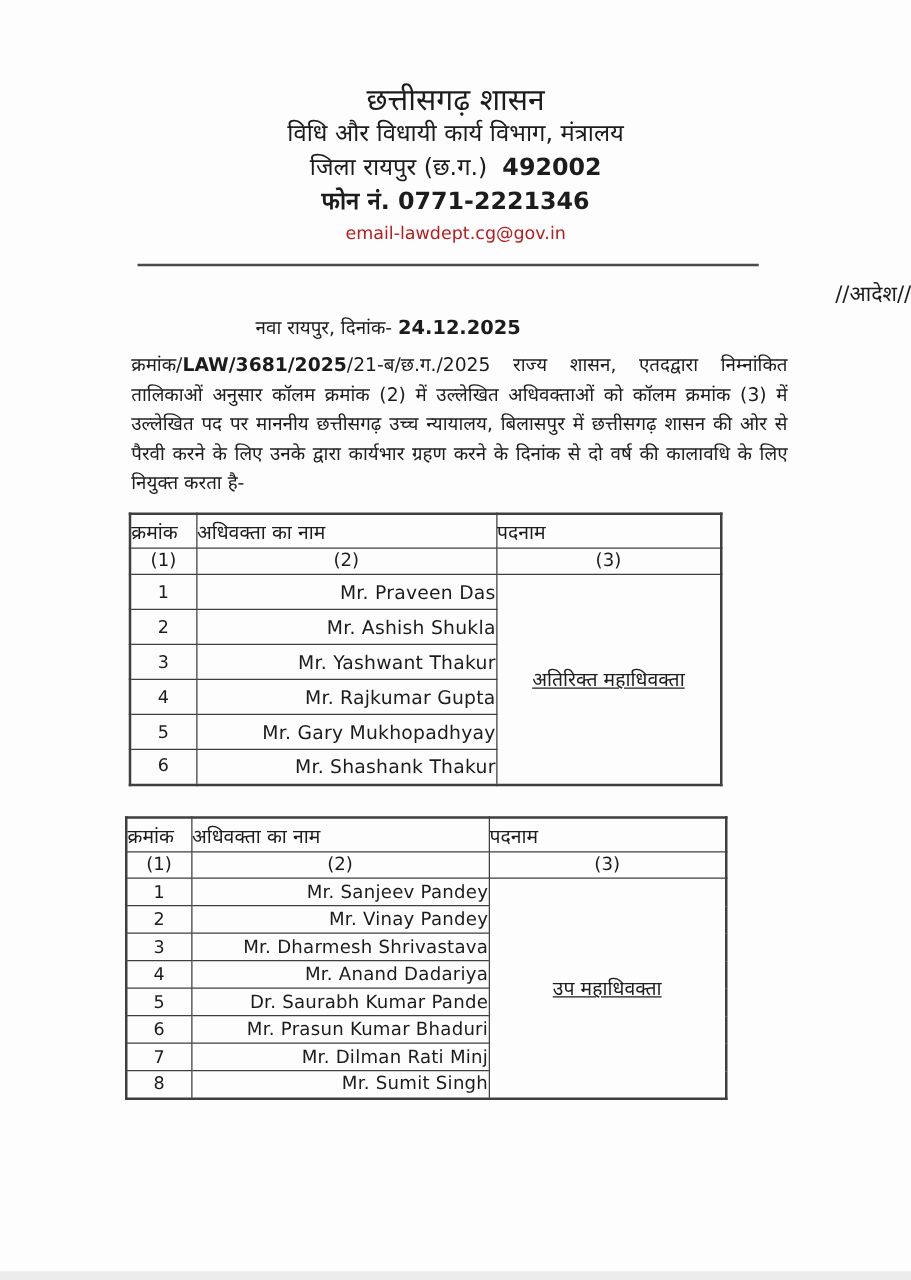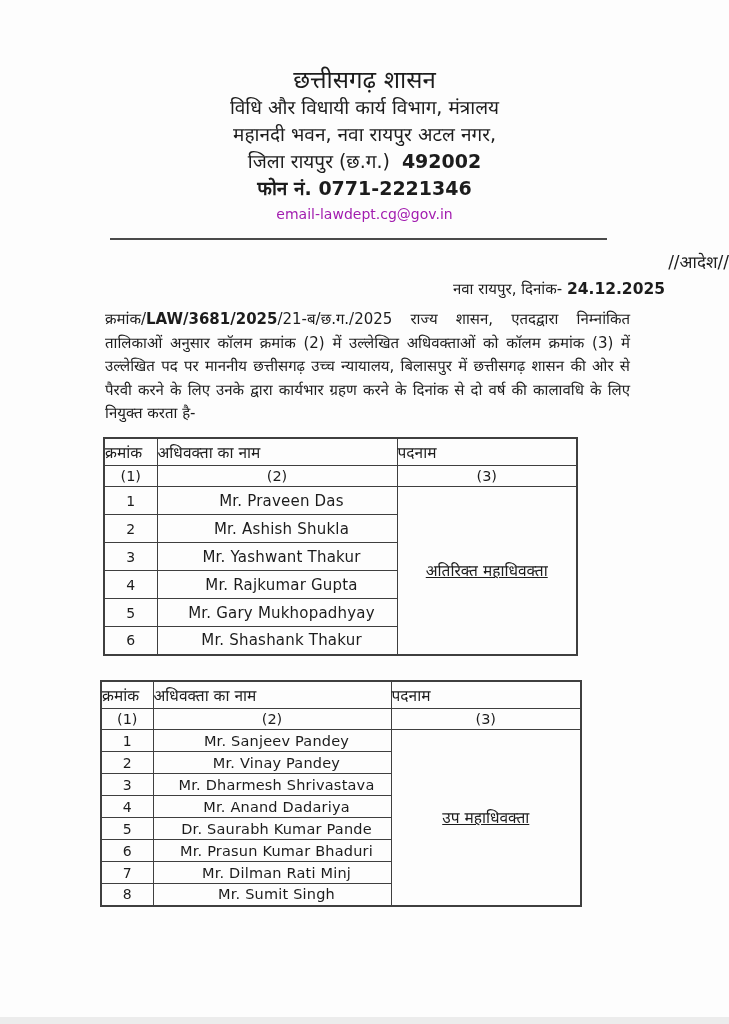--- a/index.html
+++ b/index.html
@@ -12,33 +12,33 @@
     font-family:"DejaVu Sans", sans-serif;
     color:#1c1c1c;
     overflow:hidden;
   }
   
   .letterhead { padding-top:66px; text-align:center; }
   .lh-org  { font-size:24px; line-height:28px; }
   .lh-line { font-size:19px; line-height:27px; }
   .lh-pin  { font-weight:bold; margin-left:12px; }
   .lh-phone{ font-weight:bold; }
-  .lh-email{ font-size:14px; line-height:22px; color:#a21caf; margin-top:1px; }
+  .lh-email{ font-size:14px; line-height:22px; color:#b91c1c; margin-top:1px; }
 
   .rule {
     margin:13px 0 0 110px;
     width:497px; height:0;
     border-top:2px solid #4a4a4a;
   }
 
   .order-title { text-align:right; font-size:17px; margin-top:10px; }
 
   .dateline {
-    text-align:right;
-    padding-right:64px;
+    text-align:center;
+    padding-right:108px;
     font-size:15px;
     margin-top:5px;
   }
   .dateline b { font-size:15.5px; }
 
   .body-para {
     margin:10px 99px 0 105px;
     font-size:15px;
     line-height:23.5px;
     text-align:justify;
@@ -49,38 +49,37 @@
   th, td { border:1px solid #3f3f3f; padding:0; font-weight:normal; }
   .t1 { width:473px; margin:11px 0 0 103px; }
   .t2 { width:480px; margin:24px 0 0 100px; }
   .t1 .c1{width:53px;}  .t1 .c2{width:240px;} .t1 .c3{width:180px;}
   .t2 .c1{width:52px;}  .t2 .c2{width:238px;} .t2 .c3{width:190px;}
   tr.hdr th { font-size:15.5px; height:28px; text-align:left; }
   tr.sub th { font-size:14.5px; height:21px; text-align:center; }
   .t1 tbody tr { height:28px; }
   .t2 tbody tr { height:22px; }
   td.sno  { text-align:center; font-size:14px; }
-  td.nm   { text-align:center; padding-left:9px; font-size:15px; letter-spacing:0.2px; }
+  td.nm   { text-align:right; padding-left:9px; font-size:15px; letter-spacing:0.2px; }
   .t2 td.nm { font-size:14.5px; }
   td.desig{ text-align:center; font-size:15.5px;text-decoration:underline; }
 
   .bottom-strip {
     position:absolute; left:0; right:0; bottom:0;
     height:7px; background:#ececec;
   }
 </style>
 </head>
 <body>
 
 <div class="page">
 
   <div class="letterhead">
     <div class="lh-org">छत्तीसगढ़ शासन</div>
     <div class="lh-line">विधि और विधायी कार्य विभाग, मंत्रालय</div>
-    <div class="lh-line">महानदी भवन, नवा रायपुर अटल नगर,</div>
     <div class="lh-line"><span>जिला रायपुर (छ.ग.)</span><span class="lh-pin">492002</span></div>
     <div class="lh-line lh-phone"><span>फोन नं. </span><span>0771-2221346</span></div>
     <div class="lh-email">email-lawdept.cg@gov.in</div>
   </div>
 
   <div class="rule"></div>
 
   <div class="order-title">//आदेश//</div>
 
   <div class="dateline"><span>नवा रायपुर, दिनांक- </span><b>24.12.2025</b></div>

